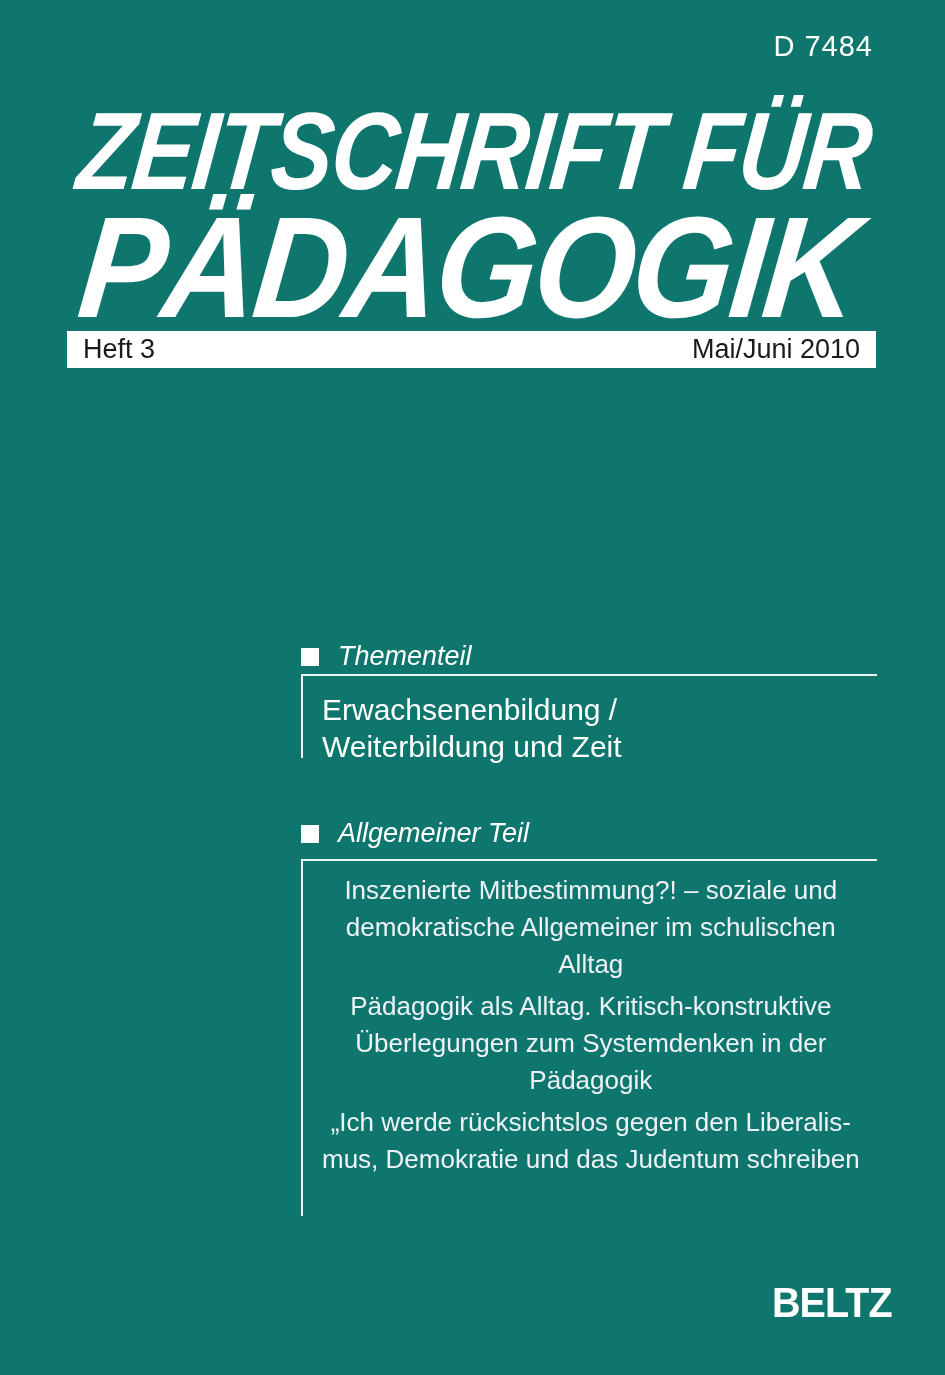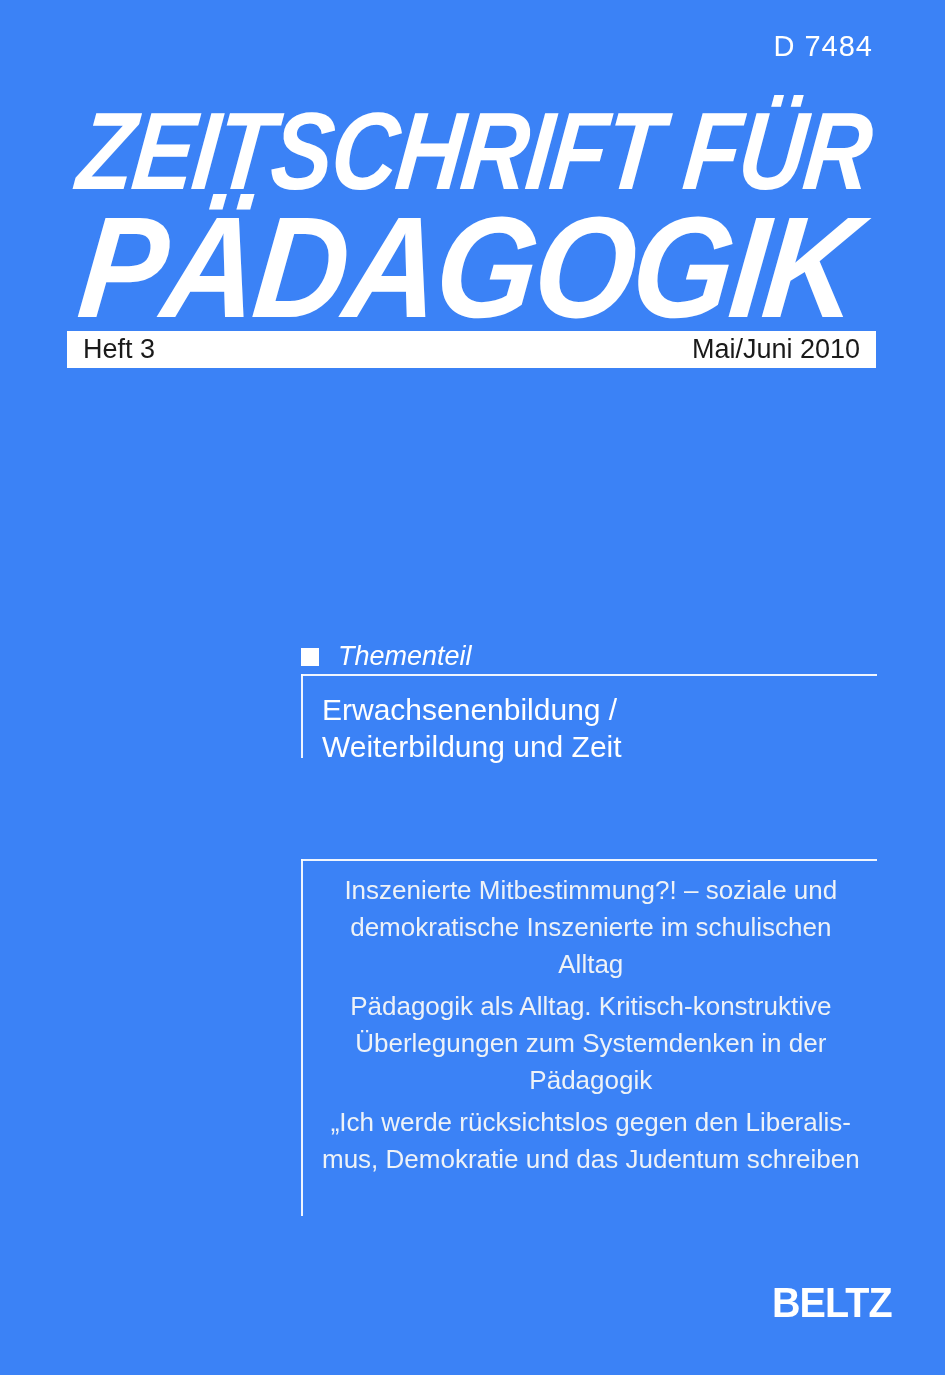--- a/index.html
+++ b/index.html
@@ -1,20 +1,20 @@
 <!DOCTYPE html>
 <html><head>
 <meta charset="utf-8">
 <style>
   html, body { margin: 0; padding: 0; background: #555; }
   #cover {
     position: relative;
     width: 945px;
     height: 1375px;
-    background: #3b82f6;
+    background: #0f766e;
     overflow: hidden;
     font-family: "Liberation Sans", sans-serif;
   }
 
   
   .postal-code {
     position: absolute;
     top: 30px;
     right: 72px;
     color: #ffffff;
@@ -168,27 +168,31 @@
     <span class="label">Thementeil</span>
   </div>
   <div class="hrule hrule-1"></div>
   <div class="vrule vrule-1"></div>
 
   <div class="theme-title">
     <div class="line">Erwachsenenbildung /</div>
     <div class="line">Weiterbildung und Zeit</div>
   </div>
 
+  <div class="section-header hdr-allgemeiner">
+    <span class="bullet"></span>
+    <span class="label">Allgemeiner Teil</span>
+  </div>
   <div class="hrule hrule-2"></div>
   <div class="vrule vrule-2"></div>
 
   <div class="articles">
     <div class="article">
       <div class="line">Inszenierte Mitbestimmung?! – soziale und</div>
-      <div class="line">demokratische Inszenierte im schulischen</div>
+      <div class="line">demokratische Allgemeiner im schulischen</div>
       <div class="line">Alltag</div>
     </div>
     <div class="article">
       <div class="line">Pädagogik als Alltag. Kritisch-konstruktive</div>
       <div class="line">Überlegungen zum Systemdenken in der</div>
       <div class="line">Pädagogik</div>
     </div>
     <div class="article">
       <div class="line">„Ich werde rücksichtslos gegen den Liberalis-</div>
       <div class="line">mus, Demokratie und das Judentum schreiben</div>

